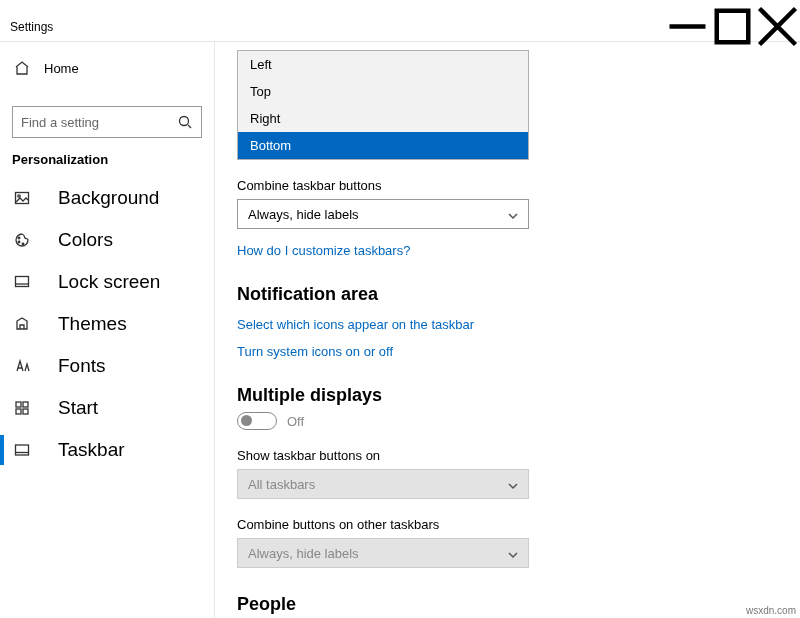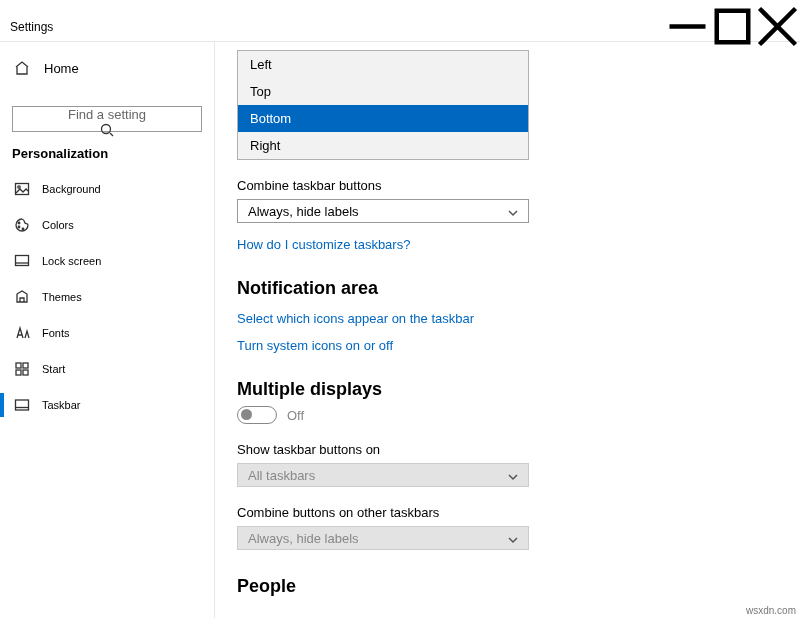--- a/index.html
+++ b/index.html
@@ -44,38 +44,37 @@
   .home-row {
     display: flex; align-items: center;
     padding: 6px 14px;
     gap: 14px;
     font-size: 13px;
     margin-bottom: 24px;
   }
   .search-box {
     margin: 0 12px 14px 12px;
     border: 1px solid #999;
-    height: 26px;
+    height: 32px;
     display: flex; align-items: center;
     padding: 0 8px;
     color: #666;
     justify-content: space-between;
-    flex-direction: column;
   }
   .search-box .search-text { font-size: 13px; }
   .section-hdr {
     font-weight: 600;
     font-size: 13px;
     padding: 0 12px 10px 12px;
   }
   .nav-item {
     display: flex; align-items: center;
-    gap: 12px;
+    gap: 28px;
     padding: 10px 14px;
-    font-size: 11px;
+    font-size: 19px;
     position: relative;
   }
   .nav-item.selected::before {
     content: "";
     position: absolute;
     left: 0; top: 6px; bottom: 6px;
     width: 4px;
     background: #0078d4;
   }
   .icon-slot { width: 16px; display:flex; align-items:center; justify-content:center; color:#333; }
@@ -102,21 +101,21 @@
     color: #fff;
   }
   .field-label {
     font-size: 13px;
     margin-top: 18px;
     margin-bottom: 6px;
   }
   .combo {
     width: 292px;
     border: 1px solid #999;
-    height: 24px;
+    height: 30px;
     display: flex; align-items:center; justify-content: space-between;
     padding: 4px 10px;
     font-size: 13px;
   }
   .combo.disabled {
     border: 1px solid #ccc;
     background: #e3e3e3;
     color: #888;
   }
   .chev { width:10px; height:10px; }
@@ -276,22 +275,22 @@
           </svg>
         </span>
       <span>Taskbar</span>
     </div>
   </div>
 
   <div class="content">
     <div class="dropdown-open">
       <div class="dd-item">Left</div>
       <div class="dd-item">Top</div>
+      <div class="dd-item">Right</div>
       <div class="dd-item sel">Bottom</div>
-      <div class="dd-item">Right</div>
     </div>
 
     <div class="field-label">Combine taskbar buttons</div>
     <div class="combo">
       <span>Always, hide labels</span>
       <span class="chev"><svg viewBox="0 0 10 10">
             <path d="M1 3 L5 7 L9 3"></path>
           </svg></span>
     </div>
 

